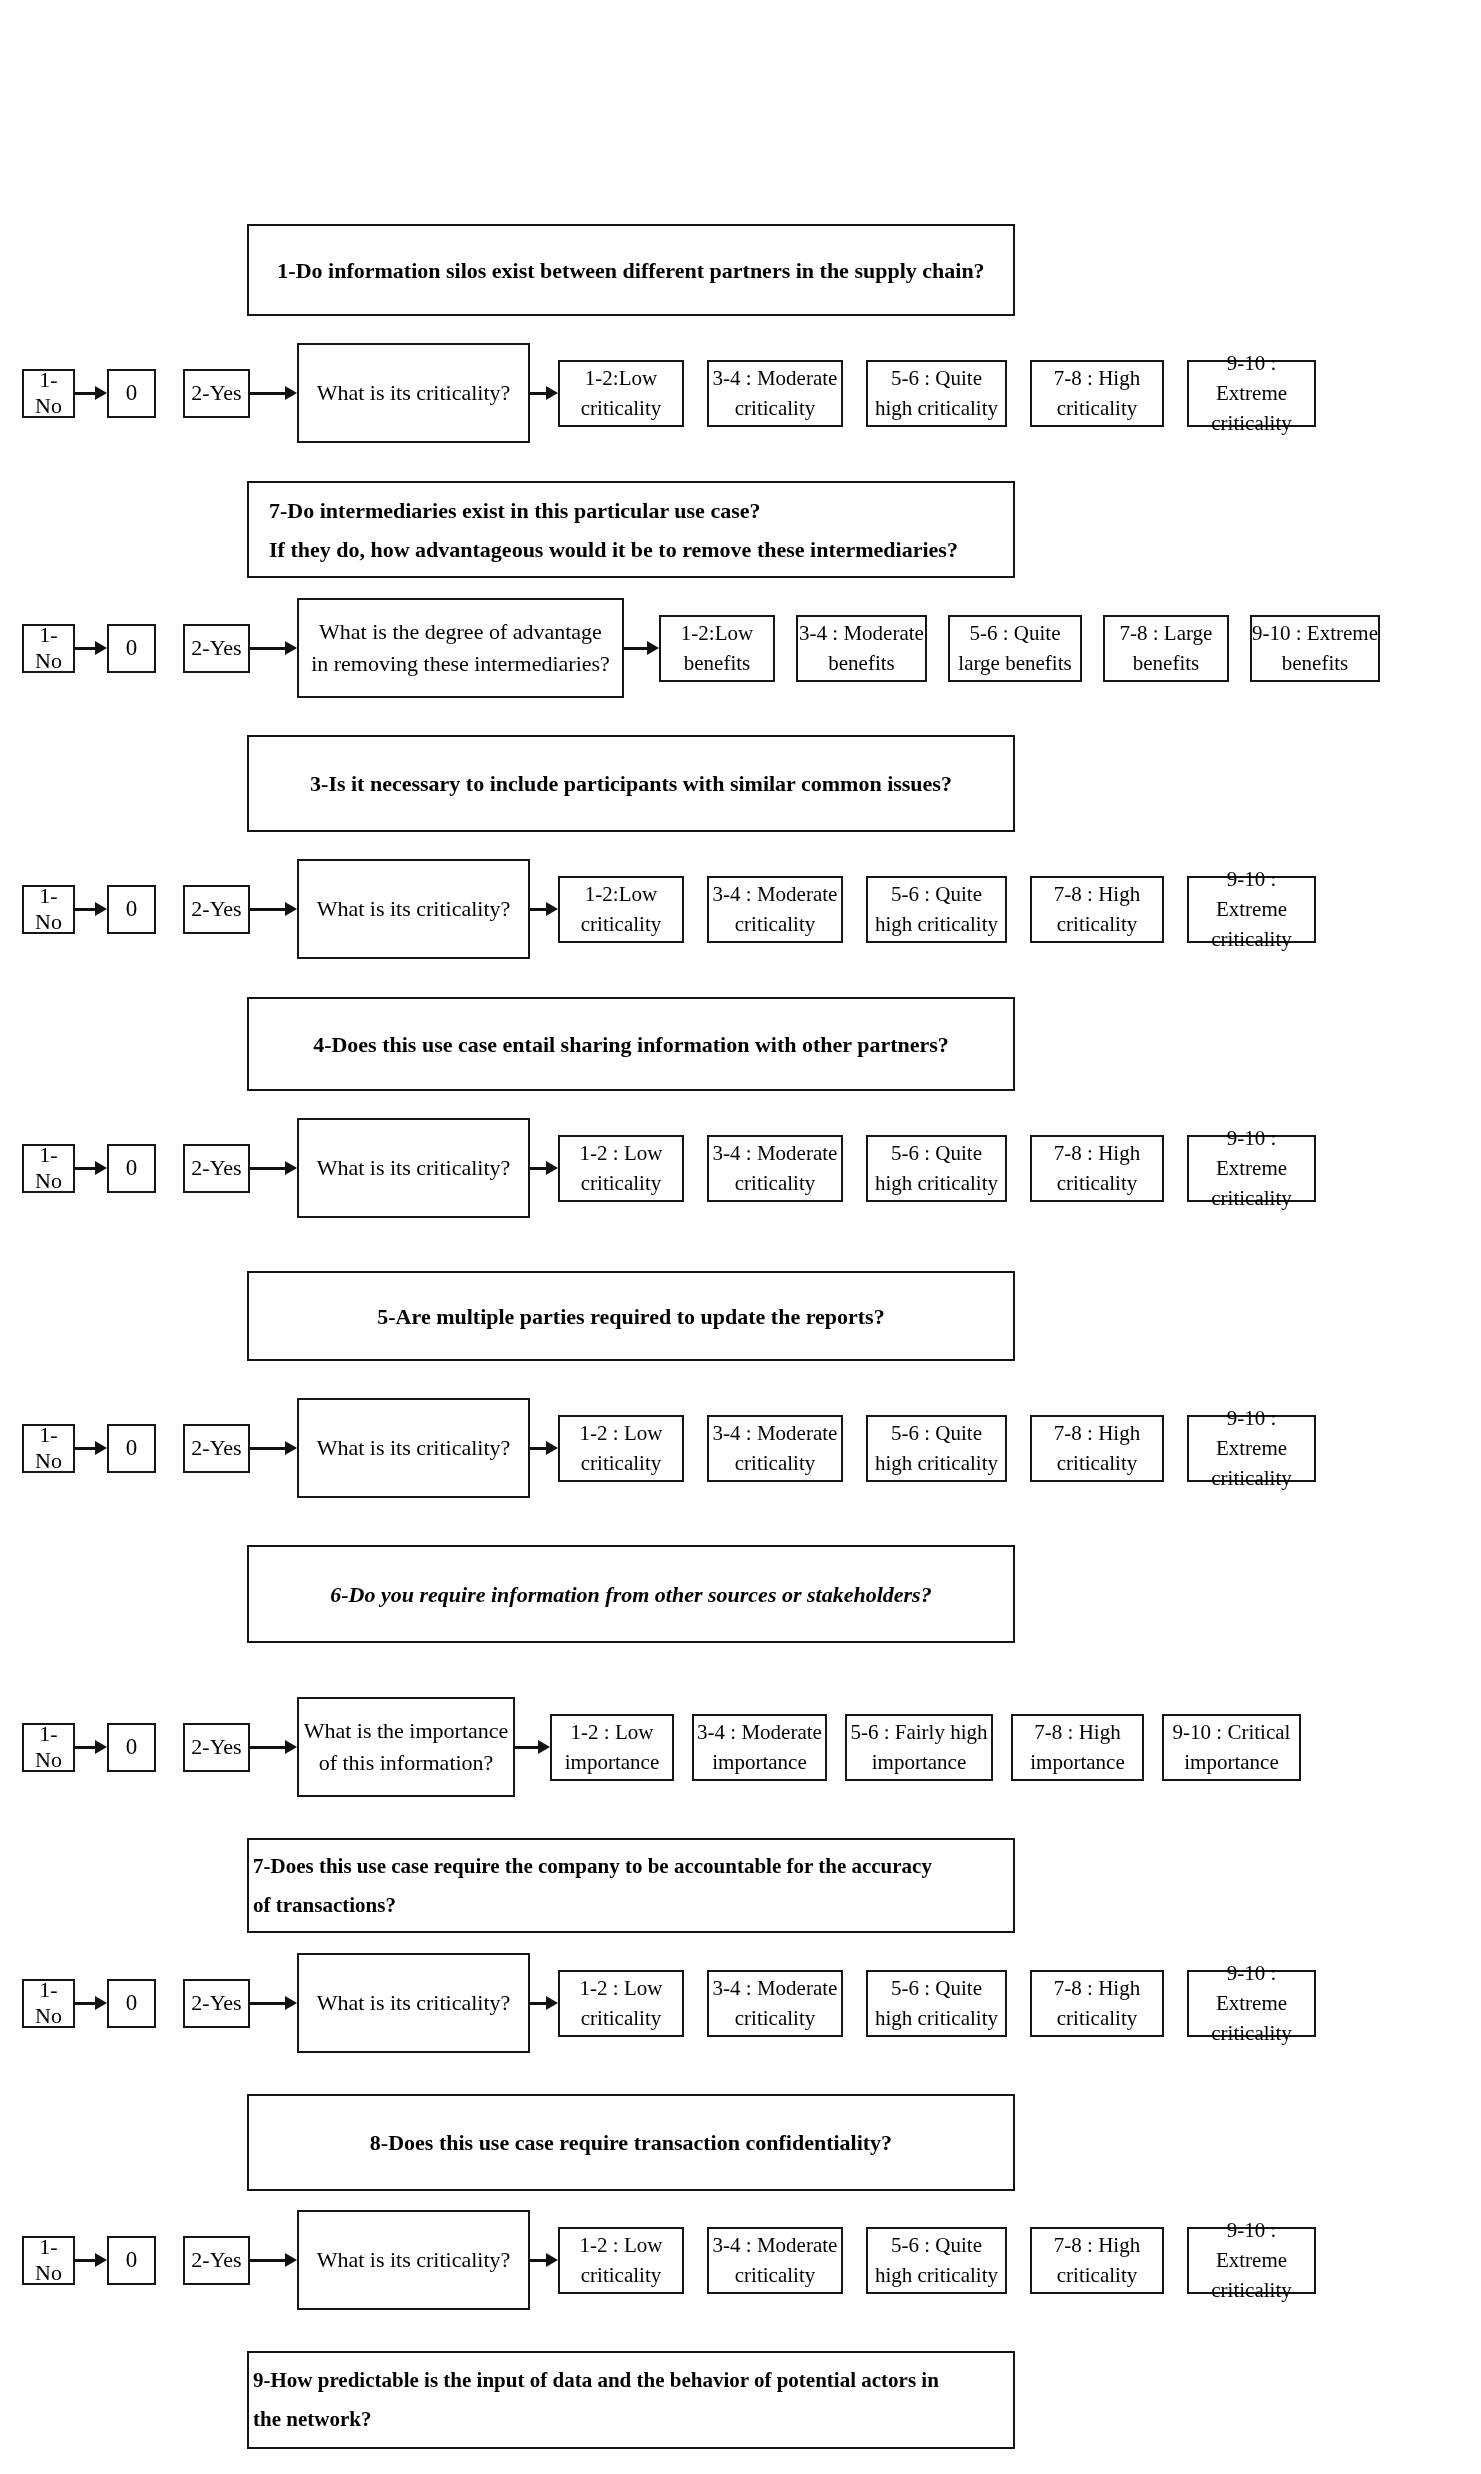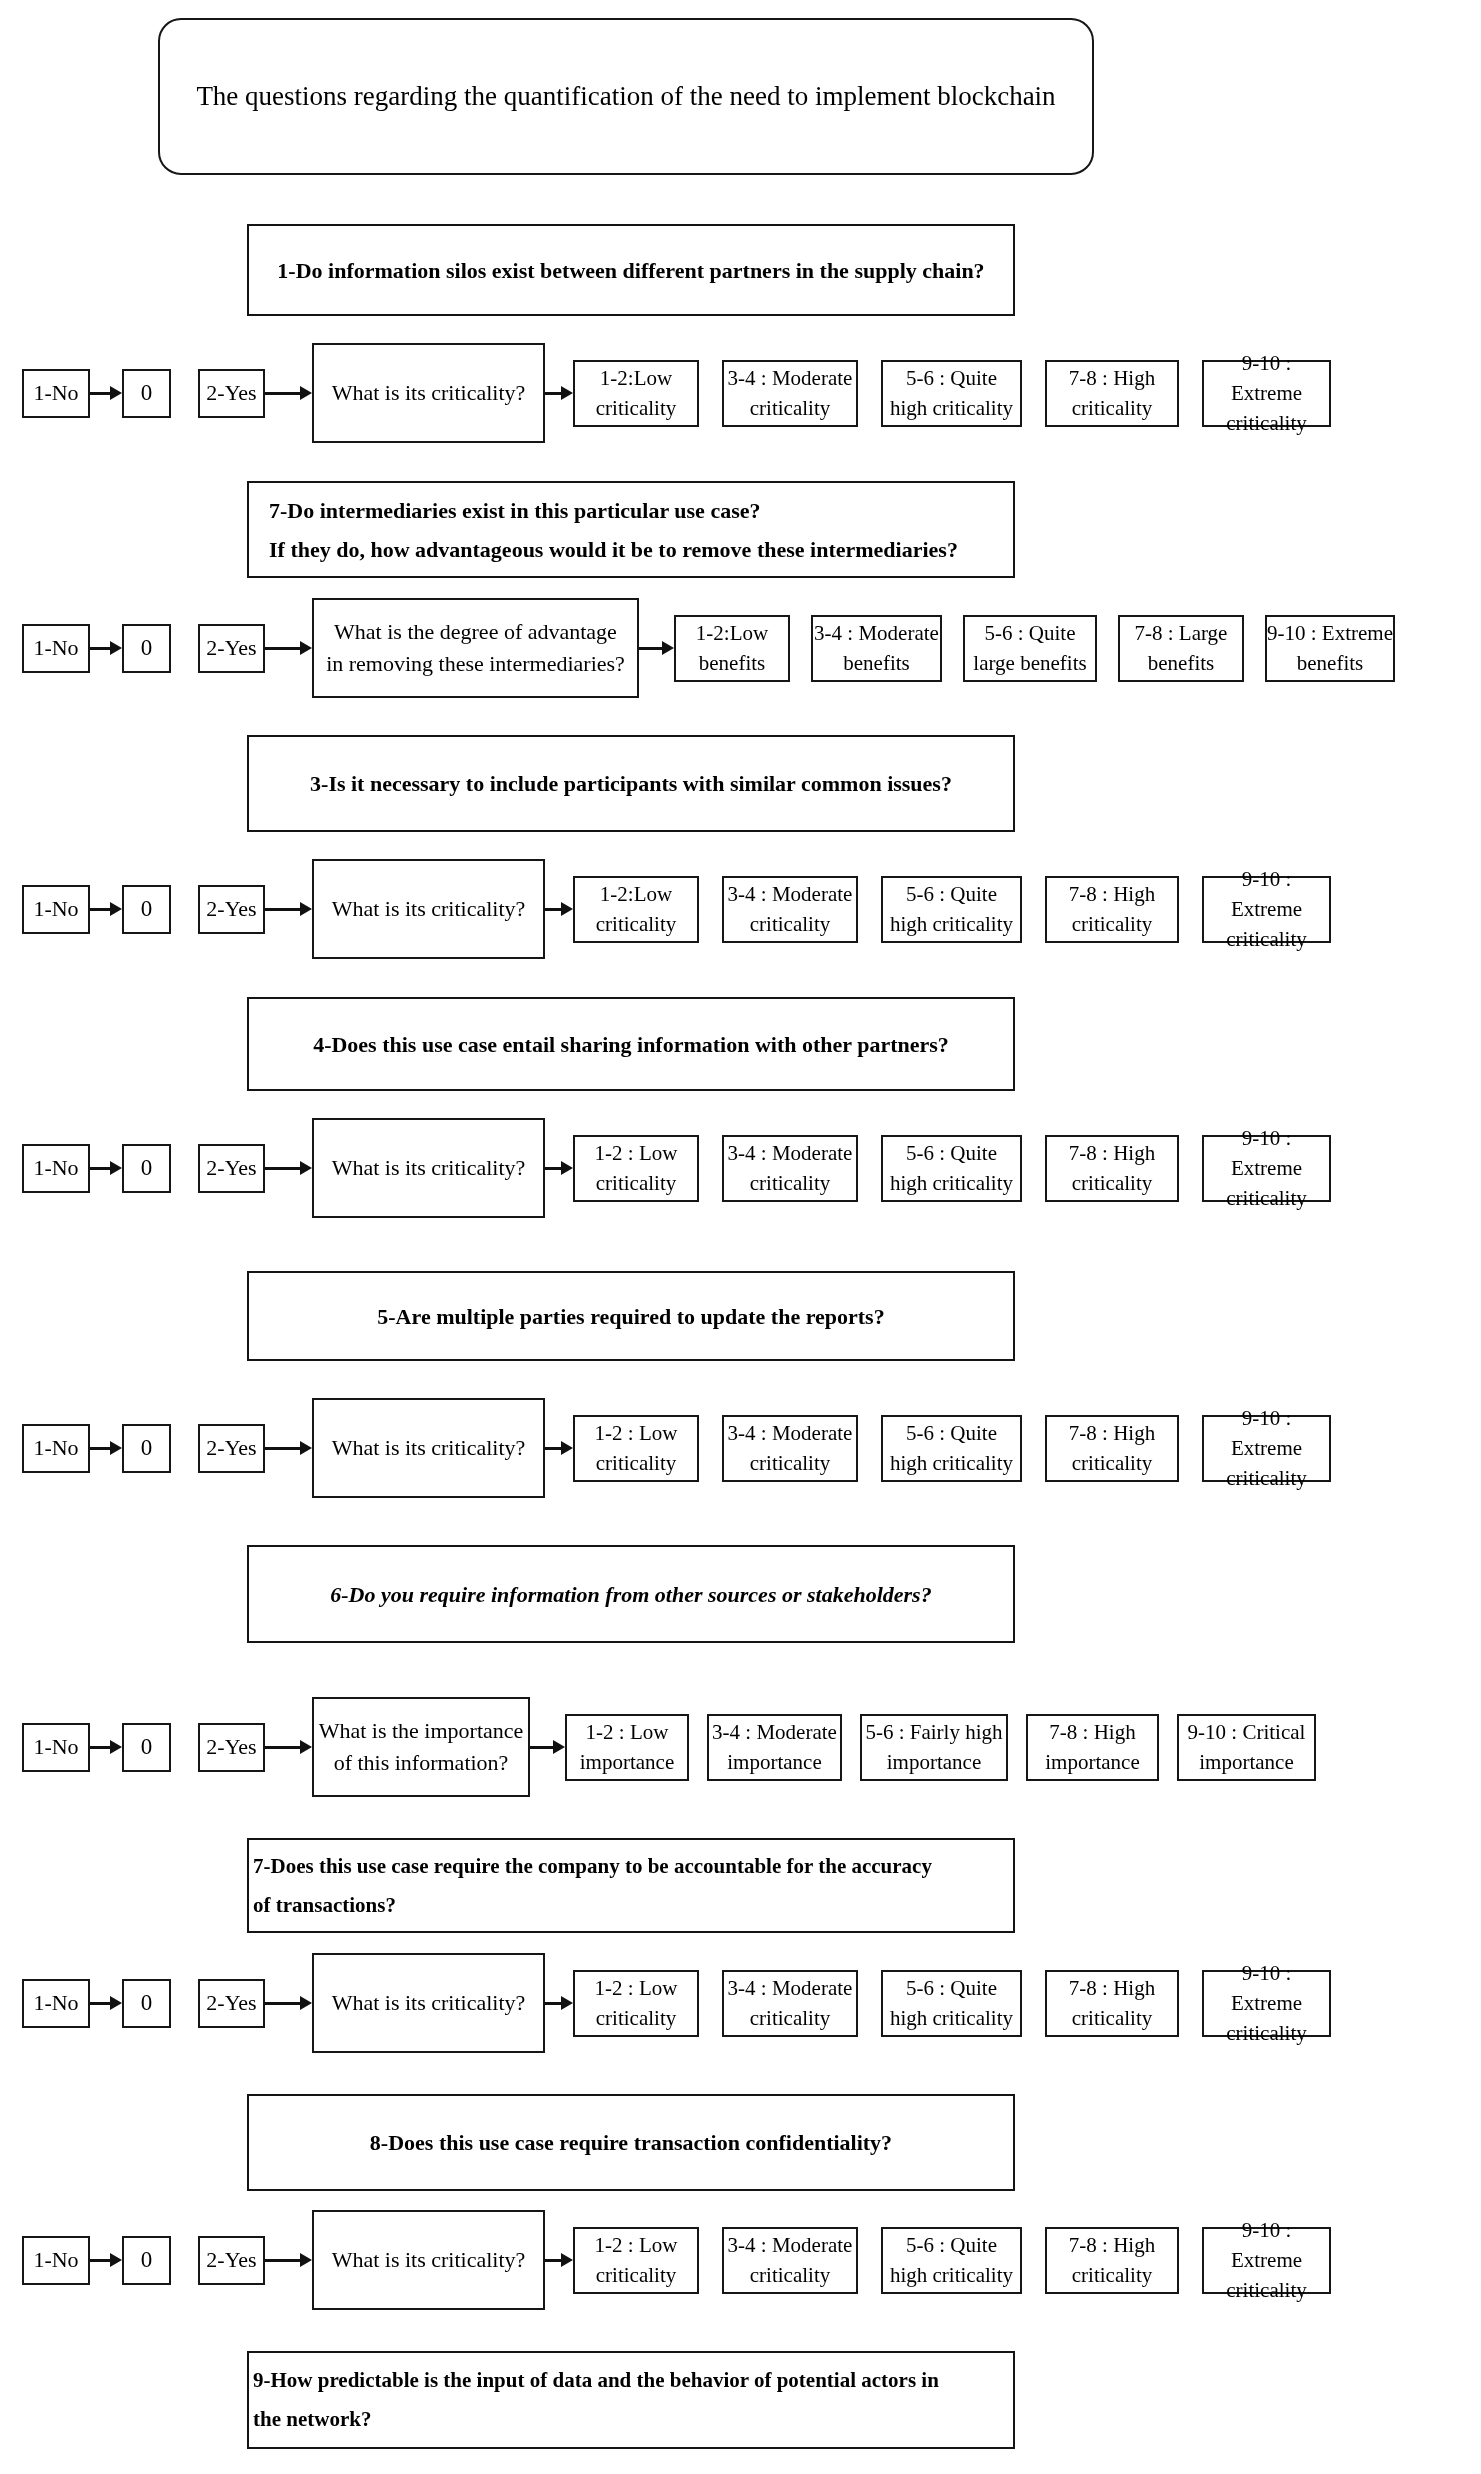--- a/index.html
+++ b/index.html
@@ -19,21 +19,21 @@
   .qbox.leftal{justify-content:flex-start;text-align:left;padding-left:4px;}
   .qbox.padl{padding-left:20px;}
   .qbox.tight{font-size:21px;}
 
   
   .row{position:absolute;left:22px;height:84px;display:flex;align-items:center;}
   .box{border:2px solid #161616;background:#fff;box-sizing:border-box;flex:none;
     display:flex;align-items:center;justify-content:center;text-align:center;
     white-space:pre-line;}
   .small{height:49px;font-size:22px;padding:0 3px;}
-  .no-b{width:68px;}
+  .no-b{width:53px;}
   .zero-b{width:49px;font-size:23px;}
   .yes-b{width:67px;}
   .gap{width:27px;flex:none;}
   .prompt{width:233px;height:100px;font-size:22px;line-height:32px;text-align:center;}
   .prompt.wide{width:327px;}
   .prompt.imp{width:218px;}
 
   
   .arrow{flex:none;width:32px;height:16px;position:relative;}
   .arrow::before{content:'';position:absolute;left:0;right:10px;top:7px;height:2.5px;background:#111;}
@@ -63,23 +63,20 @@
   .ratings.imp .rbox:nth-child(2){width:135px;}
   .ratings.imp .rbox:nth-child(3){width:148px;}
   .ratings.imp .rbox:nth-child(4){width:133px;}
   .ratings.imp .rbox:nth-child(5){width:139px;}
 </style>
 </head>
 <body>
 
 <div class="page">
 
-  <div class="title-box">
-    <span>The questions regarding the quantification of the need to implement blockchain</span>
-  </div>
 
   <div class="qbox" style="top:224px;height:92px;">1-Do information silos exist between different partners in the supply chain?</div>
   <div class="row" style="top:351px;">
     <div class="box small no-b">1-No</div>
     <div class="arrow"></div>
     <div class="box small zero-b">0</div>
     <div class="gap"></div>
     <div class="box small yes-b">2-Yes</div>
     <div class="arrow long"></div>
     <div class="box prompt">What is its criticality?</div>

